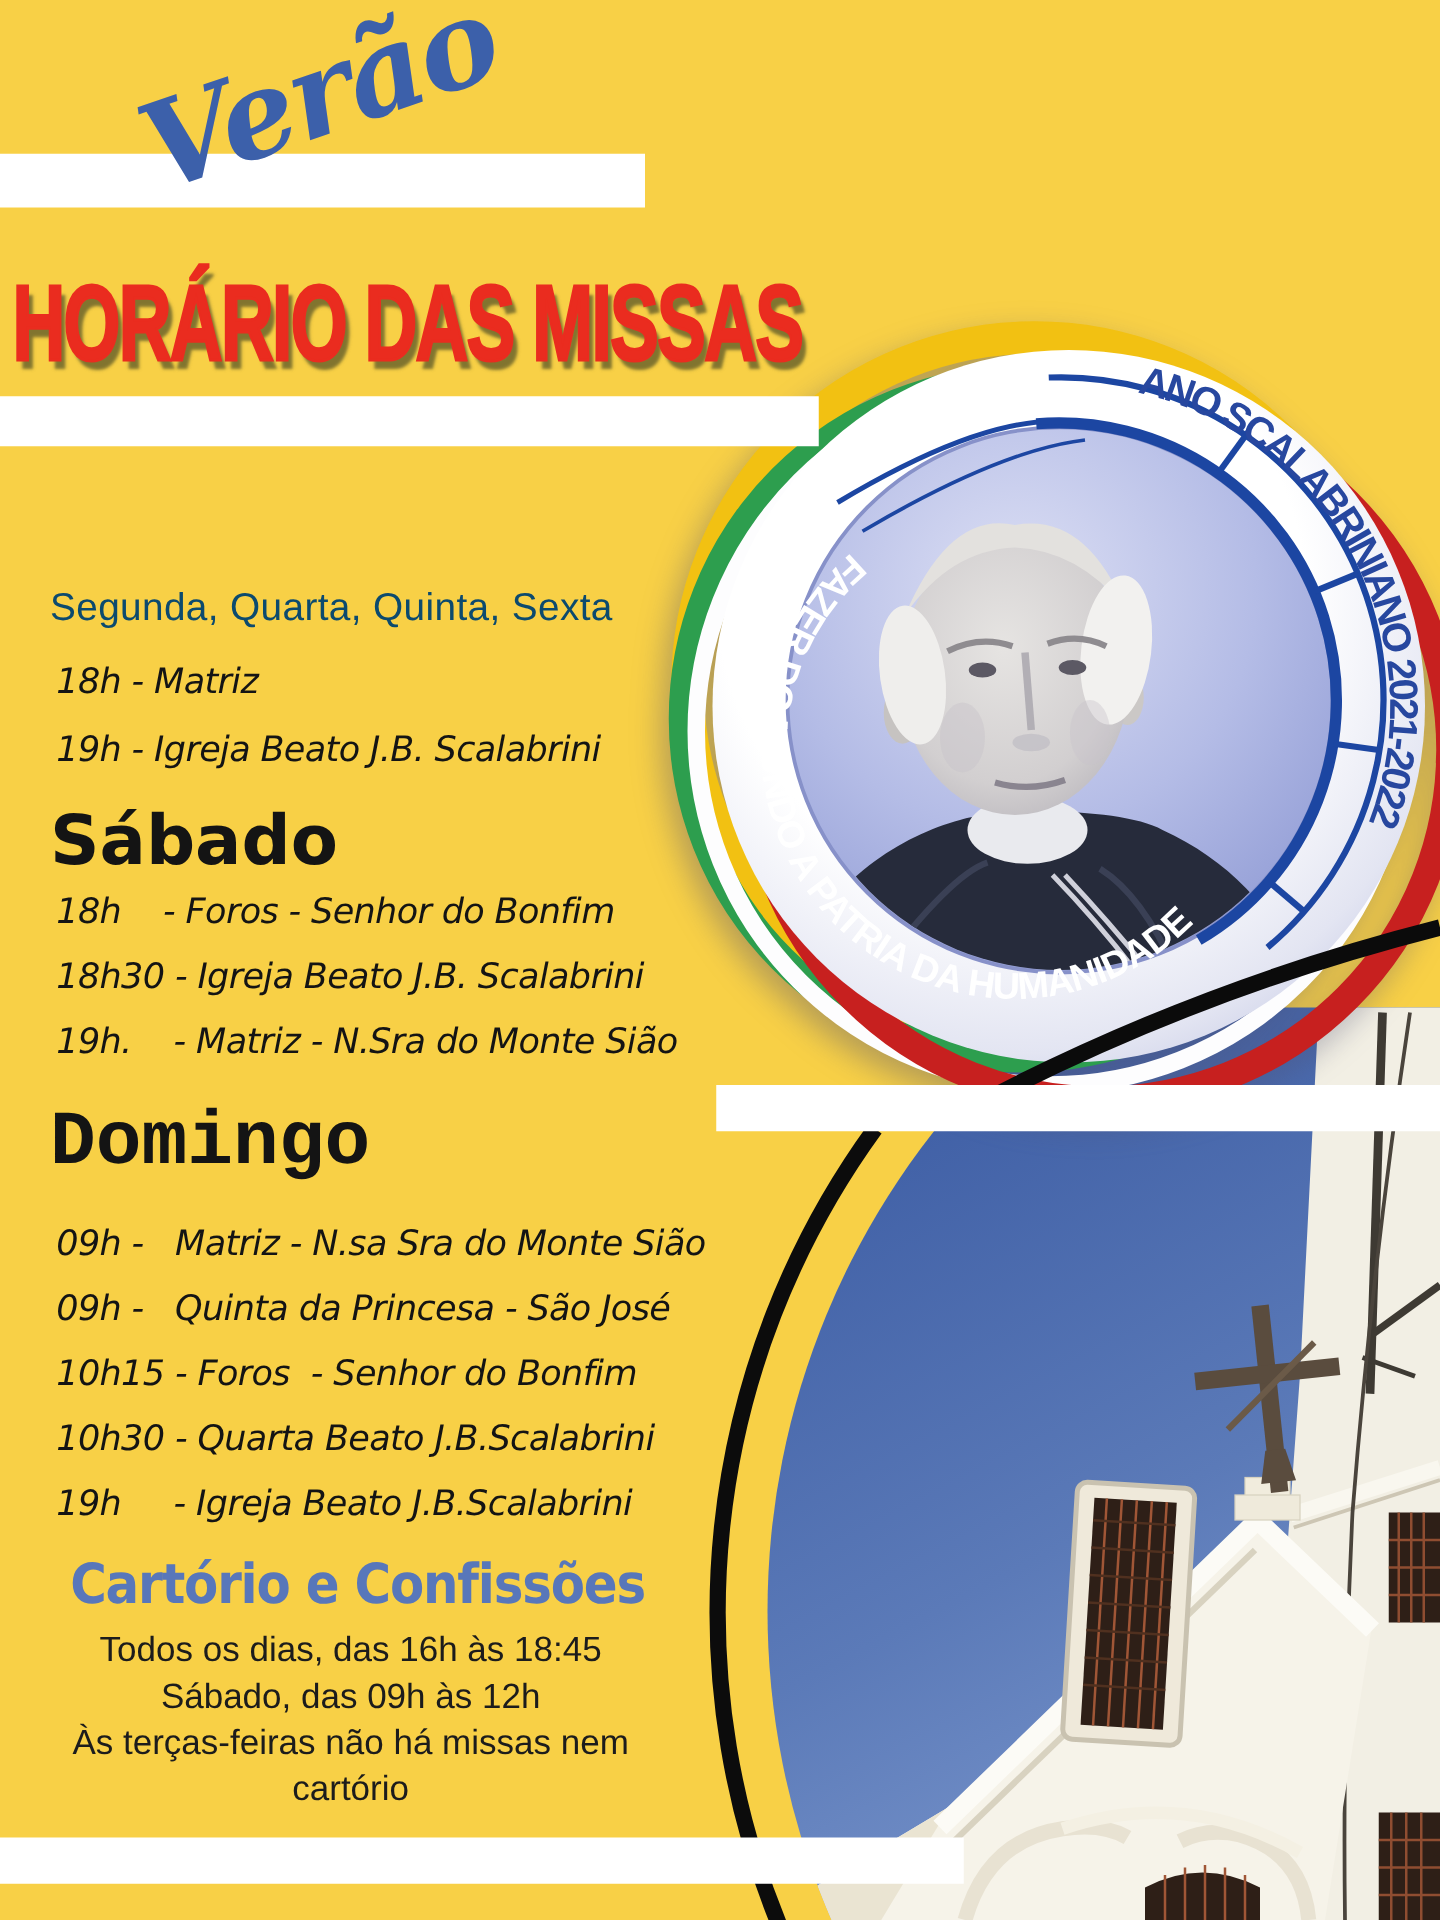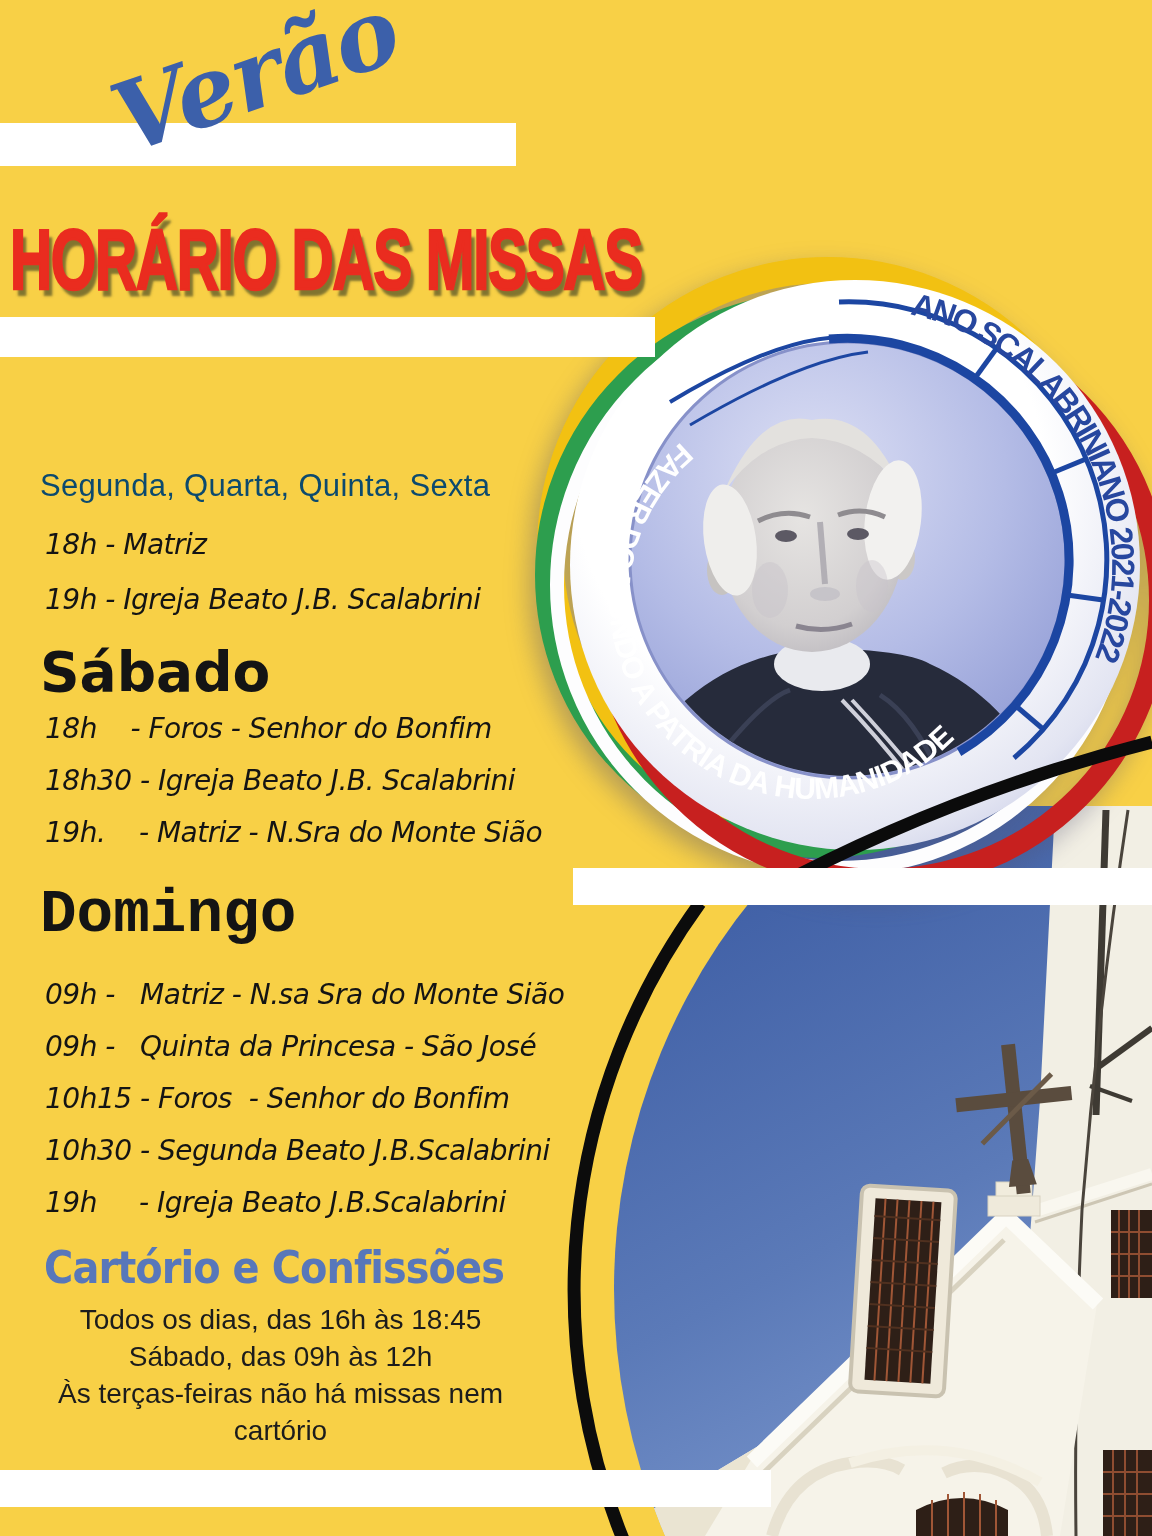--- a/index.html
+++ b/index.html
@@ -54,21 +54,21 @@
   }
   .item{
     left:45px;font-family:"DejaVu Sans",sans-serif;font-style:italic;
     font-size:28px;color:#141414;white-space:pre;letter-spacing:-.5px;
   }
   .it-w0{top:528px;} .it-w1{top:583px;}
   .it-s0{top:712px;} .it-s1{top:764px;} .it-s2{top:816px;}
   .it-d0{top:978px;} .it-d1{top:1030px;} .it-d2{top:1082px;}
   .it-d3{top:1134px;} .it-d4{top:1186px;}
   .officeHead{
-    left:0;top:1243px;width:548px;text-align:center;color:#5877ba;
+    left:12px;top:1243px;width:548px;text-align:center;color:#5877ba;
     font-family:"DejaVu Sans",sans-serif;font-weight:bold;
   }
   .officeHead span{display:inline-block;font-size:42px;letter-spacing:-1px;
     transform:scale(.95,1.05);white-space:nowrap;}
   .officeBody{
     left:8px;top:1302px;width:545px;text-align:center;
     font-size:28px;color:#1c1c1c;line-height:1.32;
     font-family:"Liberation Sans",sans-serif;
   }
 </style>
@@ -261,21 +261,21 @@
 
   <div class="txt h1 hSabado">Sábado</div>
   <div class="txt item it-s0">18h    - Foros - Senhor do Bonfim</div>
   <div class="txt item it-s1">18h30 - Igreja Beato J.B. Scalabrini</div>
   <div class="txt item it-s2">19h.    - Matriz - N.Sra do Monte Sião</div>
 
   <div class="txt h1 hDomingo">Domingo</div>
   <div class="txt item it-d0">09h -   Matriz - N.sa Sra do Monte Sião</div>
   <div class="txt item it-d1">09h -   Quinta da Princesa - São José</div>
   <div class="txt item it-d2">10h15 - Foros  - Senhor do Bonfim</div>
-  <div class="txt item it-d3">10h30 - Segunda Beato J.B.Scalabrini</div>
+  <div class="txt item it-d3">10h30 - Quarta Beato J.B.Scalabrini</div>
   <div class="txt item it-d4">19h     - Igreja Beato J.B.Scalabrini</div>
 
   <div class="txt officeHead">
     <span>Cartório e Confissões</span>
   </div>
   <div class="txt officeBody">
     <div>Todos os dias, das 16h às 18:45</div>
     <div>Sábado, das 09h às 12h</div>
     <div>Às terças-feiras não há missas nem cartório</div>
   </div>

